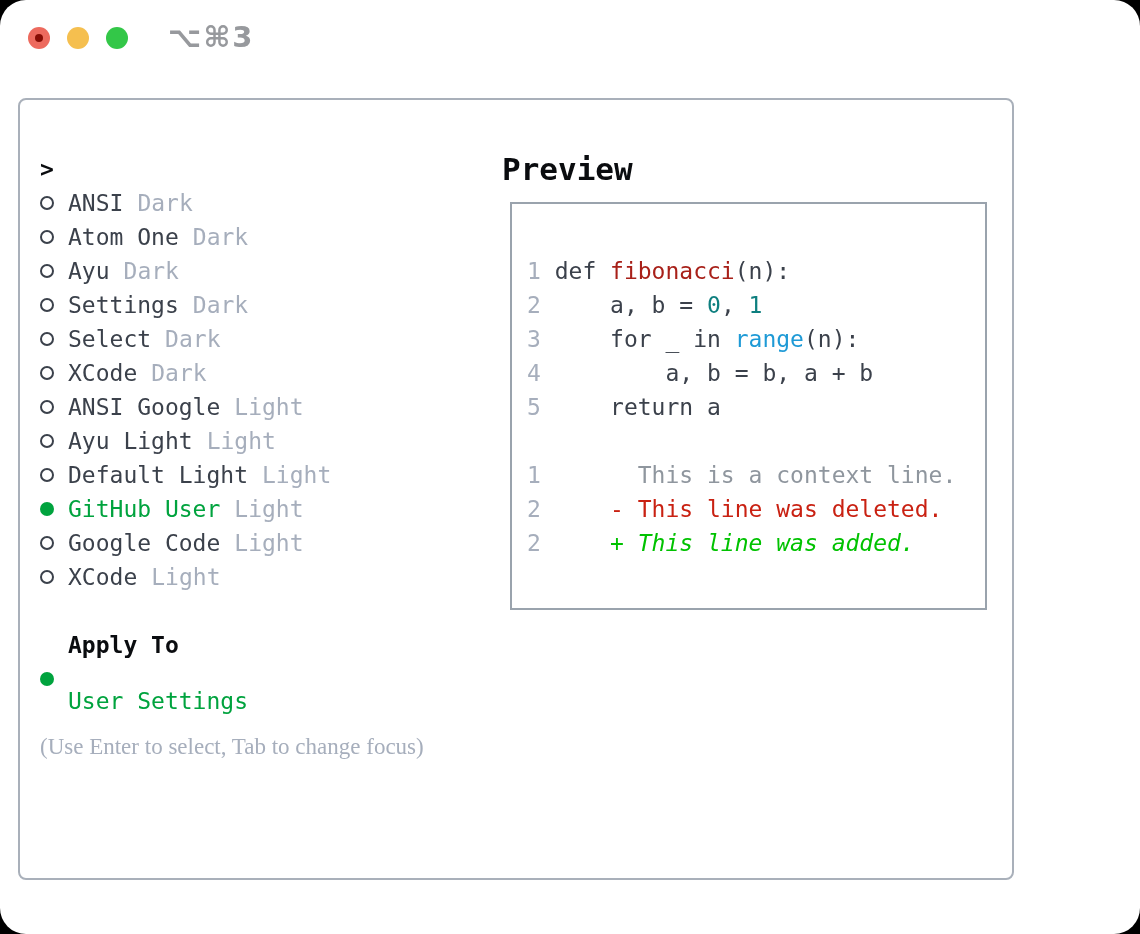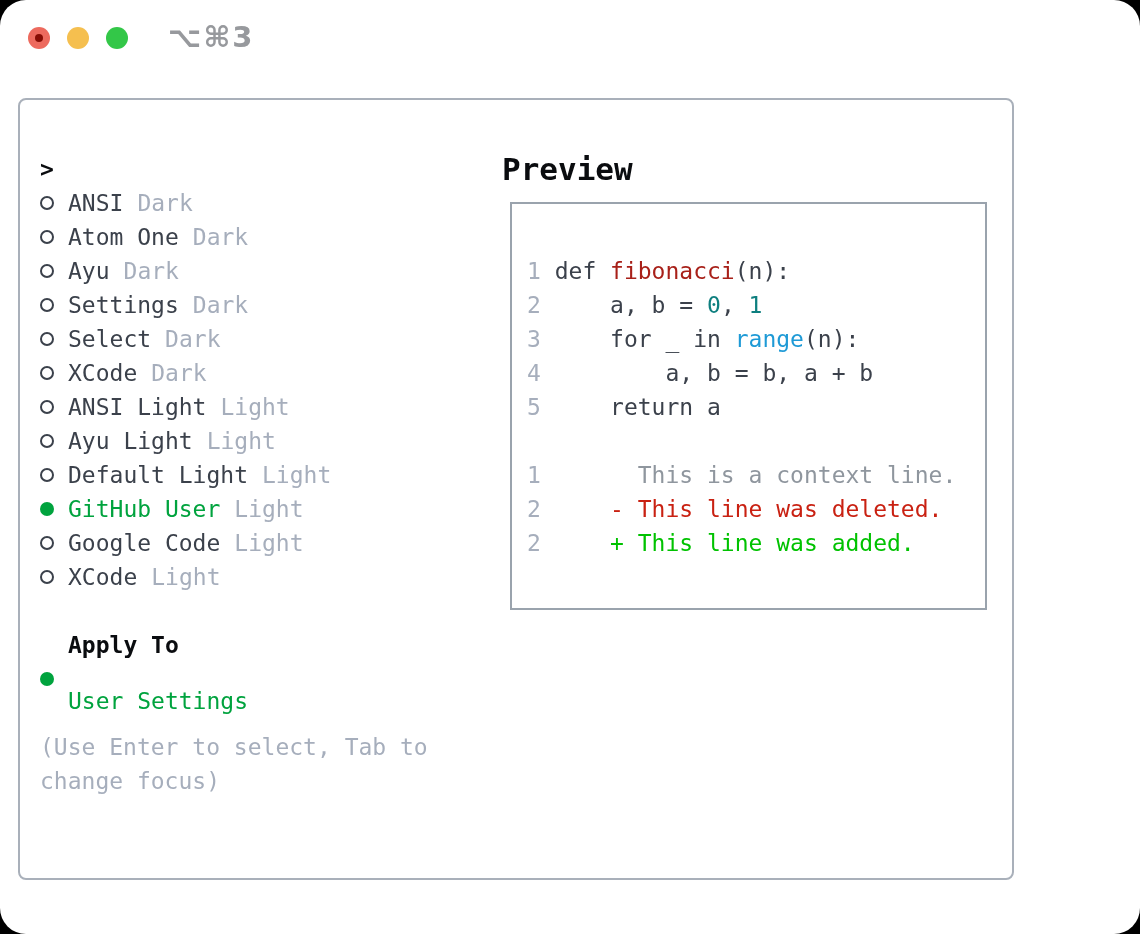--- a/index.html
+++ b/index.html
@@ -41,41 +41,41 @@
   .radio.sel{width:14px;height:14px;border:none;background:var(--green_selected);}
   .hdr{font-weight:700;color:var(--text_black);}
   .theme-name{color:var(--text_dark);}
   .theme-name.sel{color:var(--green_selected);}
   .variant{color:var(--text_gray);margin-left:14px;text-align:center;}
   .spacer{height:34px;}
   .apply-hdr{font-weight:700;color:var(--text_black);text-align:right;}
   .opt{color:var(--text_dark);margin-top:44px;}
   .opt.sel{color:var(--green_selected);}
   .hint{
-    width:420px;color:var(--text_gray);font-size:23px;line-height:34px;
+    width:420px;color:var(--text_gray);font-size:23px;line-height:34px;font-family:Liberation Serif, serif;
   }
   
   .preview-title{
     position:absolute;left:482px;top:52px;height:34px;display:flex;align-items:center;
     font-size:31px;font-weight:700;color:var(--text_black);
   }
   .preview-box{
     position:absolute;left:490px;top:102px;width:477px;height:408px;
     border:2px solid var(--border_preview);box-sizing:border-box;background:#fff;
   }
   .code{position:absolute;left:15px;top:50px;font-size:23px;white-space:pre;}
   .cline{height:34px;line-height:34px;}
   .gutter{display:inline-block;width:2ch;color:var(--text_gray);}
   .c-code{color:var(--text_dark);}
   .c-func{color:var(--func_red);}
   .c-num{color:var(--number_teal);}
   .c-builtin{color:var(--builtin_blue);}
   .c-context{color:var(--context_gray);}
   .c-deleted{color:var(--diff_deleted);}
-  .c-added{color:var(--diff_added);}
+  .c-added{color:var(--diff_added);font-style:italic;}
 </style>
 </head>
 <body style="--text_dark: #3b414b; --text_black: #0a0c0f; --text_gray: #a6aebc; --context_gray: #8f969e; --green_selected: #00a33e; --diff_added: #00c200; --diff_deleted: #c92112; --func_red: #a82019; --builtin_blue: #1e9ad6; --number_teal: #0e7f7f; --border_panel: #a9b0ba; --border_preview: #9aa3ad; --traffic_red: #ed6a5e; --traffic_red_dot: #870d05; --traffic_yellow: #f5bf4f; --traffic_green: #33c748; --shortcut_gray: #97999d;">
 
 <div class="window">
 
   <div class="traffic">
     <span class="light red"></span>
     <span class="light yellow"></span>
     <span class="light green"></span>
@@ -88,21 +88,21 @@
       <div class="row">
         <span class="marker-cell"><span class="prompt">&gt;</span></span>
       </div>
       <div id="theme-rows">
           <div class="row"><span class="marker-cell"><span class="radio"></span></span><span class="theme-name">ANSI</span><span class="variant">Dark</span></div>
           <div class="row"><span class="marker-cell"><span class="radio"></span></span><span class="theme-name">Atom One</span><span class="variant">Dark</span></div>
           <div class="row"><span class="marker-cell"><span class="radio"></span></span><span class="theme-name">Ayu</span><span class="variant">Dark</span></div>
           <div class="row"><span class="marker-cell"><span class="radio"></span></span><span class="theme-name">Settings</span><span class="variant">Dark</span></div>
           <div class="row"><span class="marker-cell"><span class="radio"></span></span><span class="theme-name">Select</span><span class="variant">Dark</span></div>
           <div class="row"><span class="marker-cell"><span class="radio"></span></span><span class="theme-name">XCode</span><span class="variant">Dark</span></div>
-          <div class="row"><span class="marker-cell"><span class="radio"></span></span><span class="theme-name">ANSI Light</span><span class="variant">Light</span></div>
+          <div class="row"><span class="marker-cell"><span class="radio"></span></span><span class="theme-name">ANSI Google</span><span class="variant">Light</span></div>
           <div class="row"><span class="marker-cell"><span class="radio"></span></span><span class="theme-name">Ayu Light</span><span class="variant">Light</span></div>
           <div class="row"><span class="marker-cell"><span class="radio"></span></span><span class="theme-name">Default Light</span><span class="variant">Light</span></div>
           <div class="row"><span class="marker-cell"><span class="radio sel"></span></span><span class="theme-name sel">GitHub User</span><span class="variant">Light</span></div>
           <div class="row"><span class="marker-cell"><span class="radio"></span></span><span class="theme-name">Google Code</span><span class="variant">Light</span></div>
           <div class="row"><span class="marker-cell"><span class="radio"></span></span><span class="theme-name">XCode</span><span class="variant">Light</span></div>
         </div>
       <div class="spacer"></div>
       <div class="row">
         <span class="marker-cell"></span>
         <span class="apply-hdr">Apply To</span>

